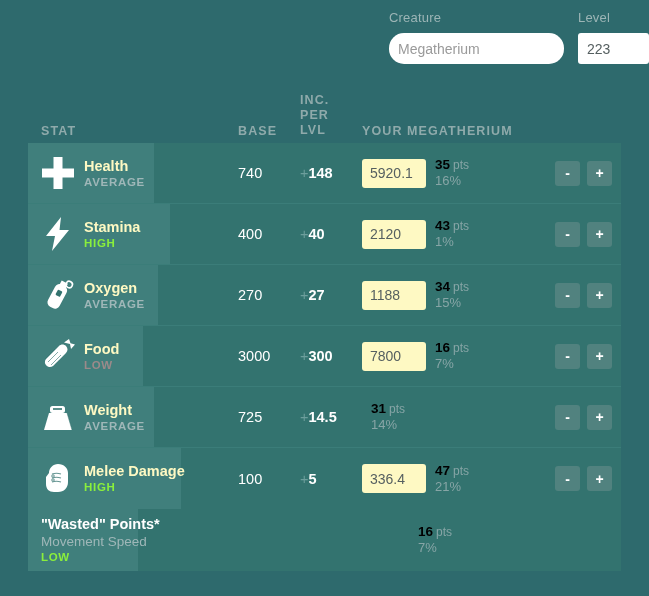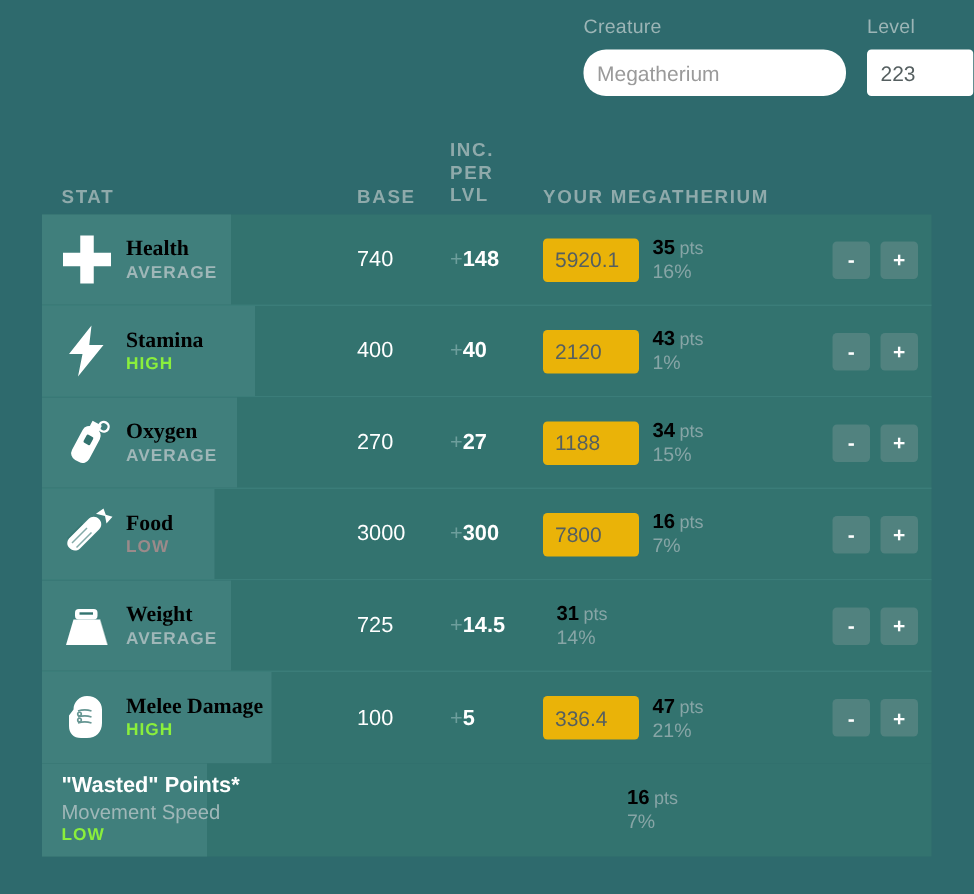--- a/index.html
+++ b/index.html
@@ -93,26 +93,25 @@
     width: 44px;
     height: 44px;
     flex: 0 0 44px;
     display: flex;
     align-items: center;
     justify-content: center;
   }
   .icon-box svg { display: block; }
   .stat-text { margin-left: 4px; }
   .stat-name {
-    color: #000000;
+    color: #fef9c3;
     font-size: 14.5px;
     font-weight: bold;
     line-height: 17px;
     white-space: nowrap;
-    font-family: Liberation Serif, serif;
   }
   .stat-rating {
     font-size: 11.5px;
     font-weight: bold;
     letter-spacing: .7px;
     line-height: 15px;
   }
   .rating-average { color: #9fb7b8; }
   .rating-high    { color: #8aef3c; }
   .rating-low     { color: #9b8a8a; }
@@ -133,21 +132,21 @@
   }
   .cell-inc .plus { color: #6d9e9c; font-weight: normal; }
 
   .cell-your {
     flex: 1;
     display: flex;
     align-items: center;
     position: relative; z-index: 2;
   }
   .stat-input {
-    background: #eab308;
+    background: #fef9c3;
     border: none;
     border-radius: 3px;
     width: 64px;
     height: 29px;
     padding: 0 8px;
     font-family: "Liberation Sans", sans-serif;
     font-size: 14px;
     color: #555f60;
     outline: none;
   }

